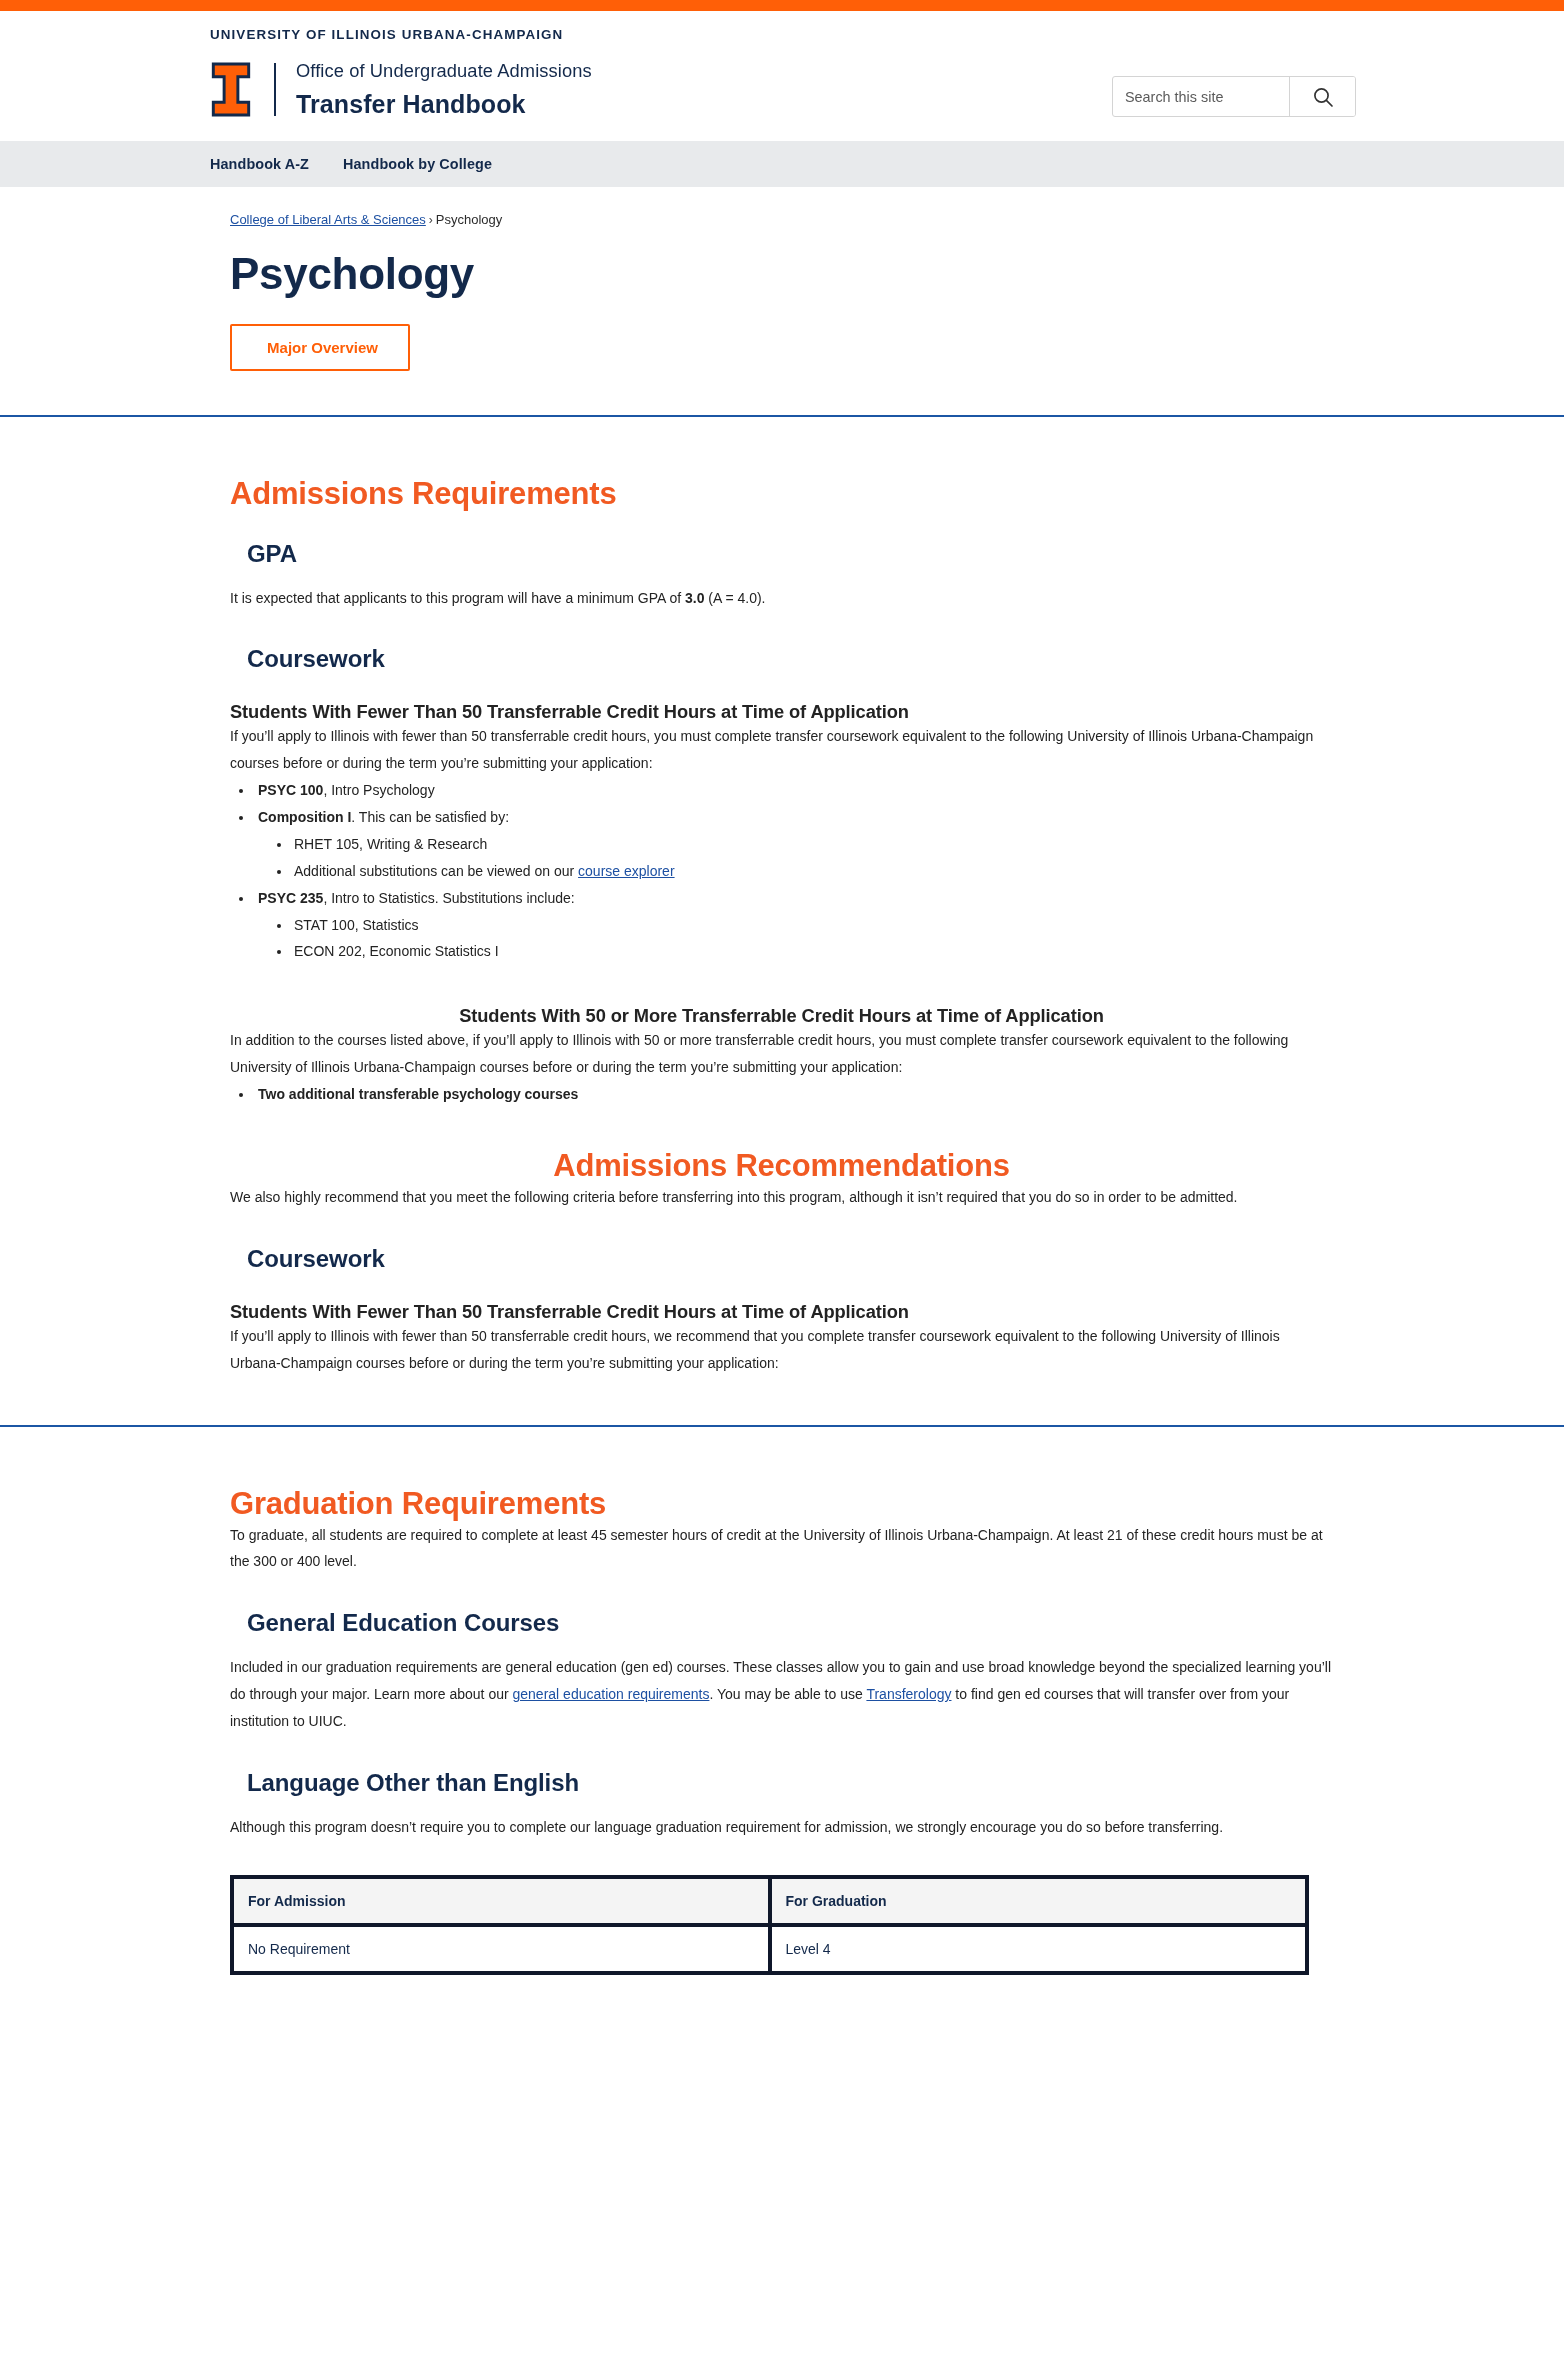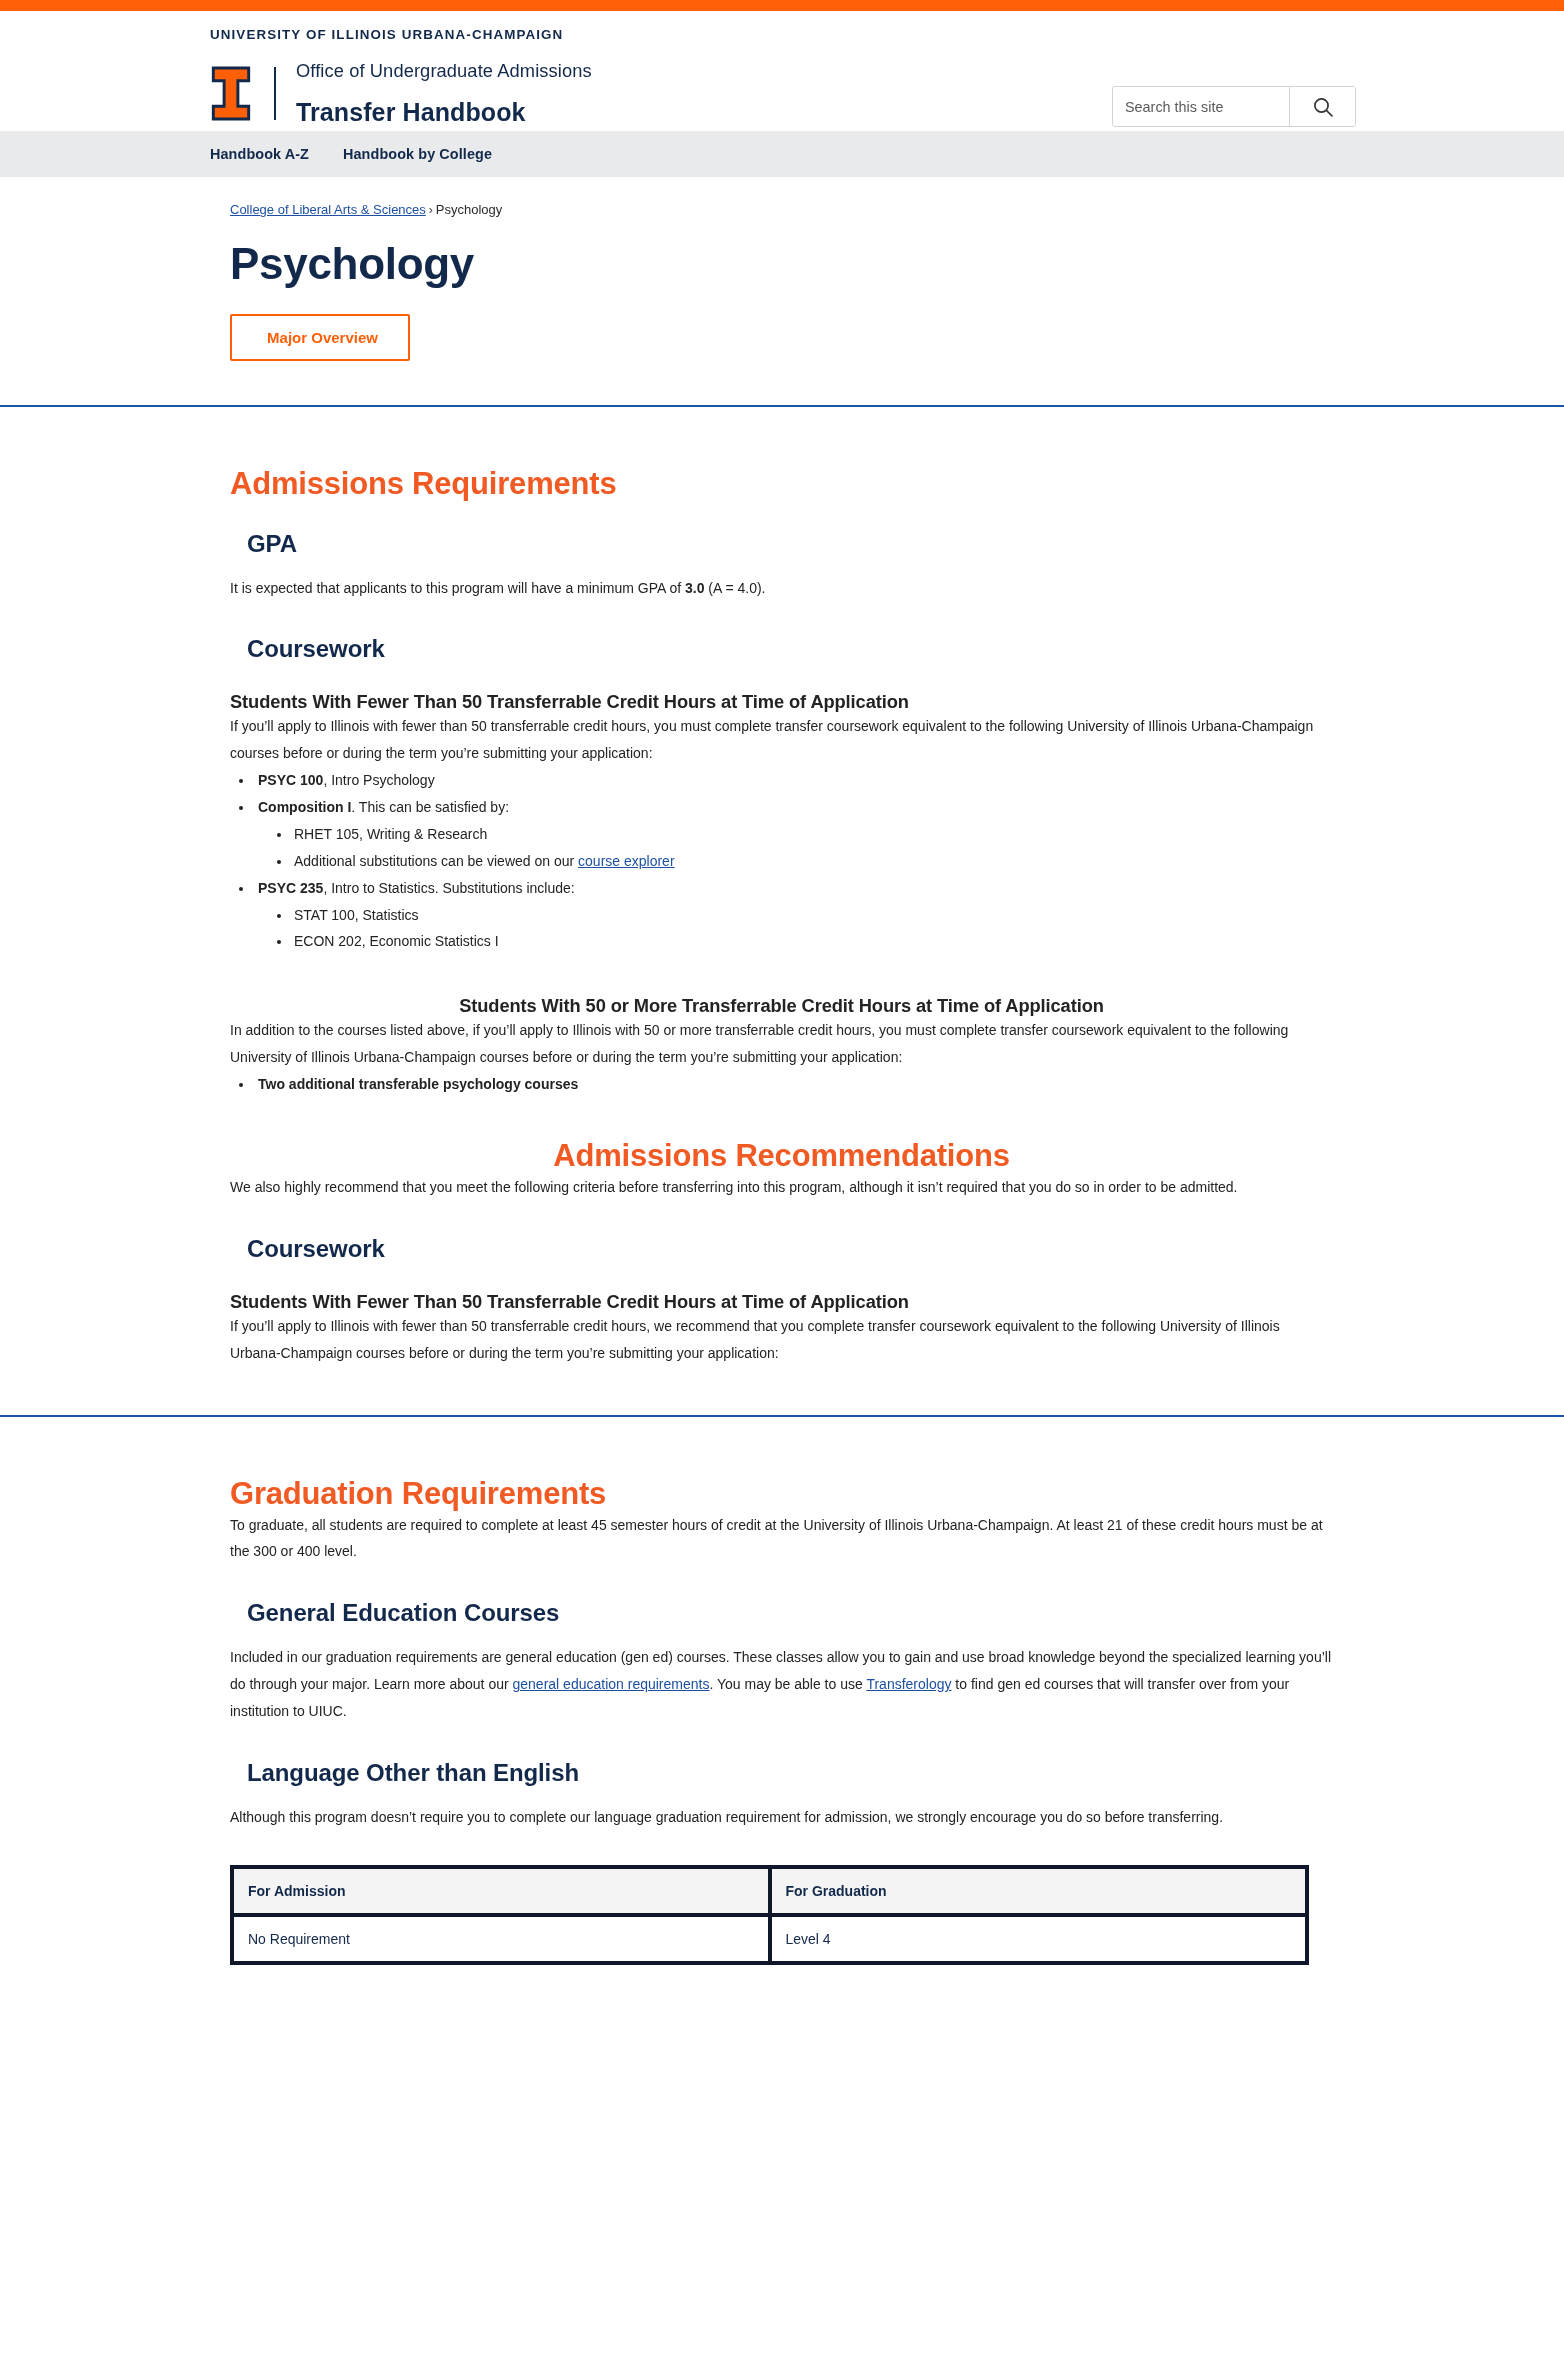--- a/index.html
+++ b/index.html
@@ -32,22 +32,22 @@
     font-size: 13.4px;
     font-weight: bold;
     letter-spacing: 1.1px;
     color: #13294b;
     font-family: "Liberation Sans", sans-serif;
   }
 
   
   .masthead {
     display: flex;
-    align-items: flex-end;
-    padding: 14px 0 4px 0;
+    align-items: center;
+    padding: 14px 0 22px 0;
   }
   .brand {
     display: flex;
     align-items: center;
     margin-left: 210px;
   }
   .block-i {
     width: 42px;
     height: 57px;
     position: relative;
@@ -65,21 +65,21 @@
     font-size: 18.3px;
     color: #13294b;
     font-weight: normal;
     letter-spacing: 0.1px;
   }
   .brand-line2 {
     font-size: 25px;
     color: #13294b;
     font-weight: bold;
     letter-spacing: 0.1px;
-    margin-top: 16px;
+    margin-top: 8px;
   }
 
   .search-wrap {
     margin-left: auto;
     margin-right: 208px;
     margin-top: 14px;
     display: flex;
     align-items: stretch;
     height: 41px;
     border: 1px solid #d4d4d4;

